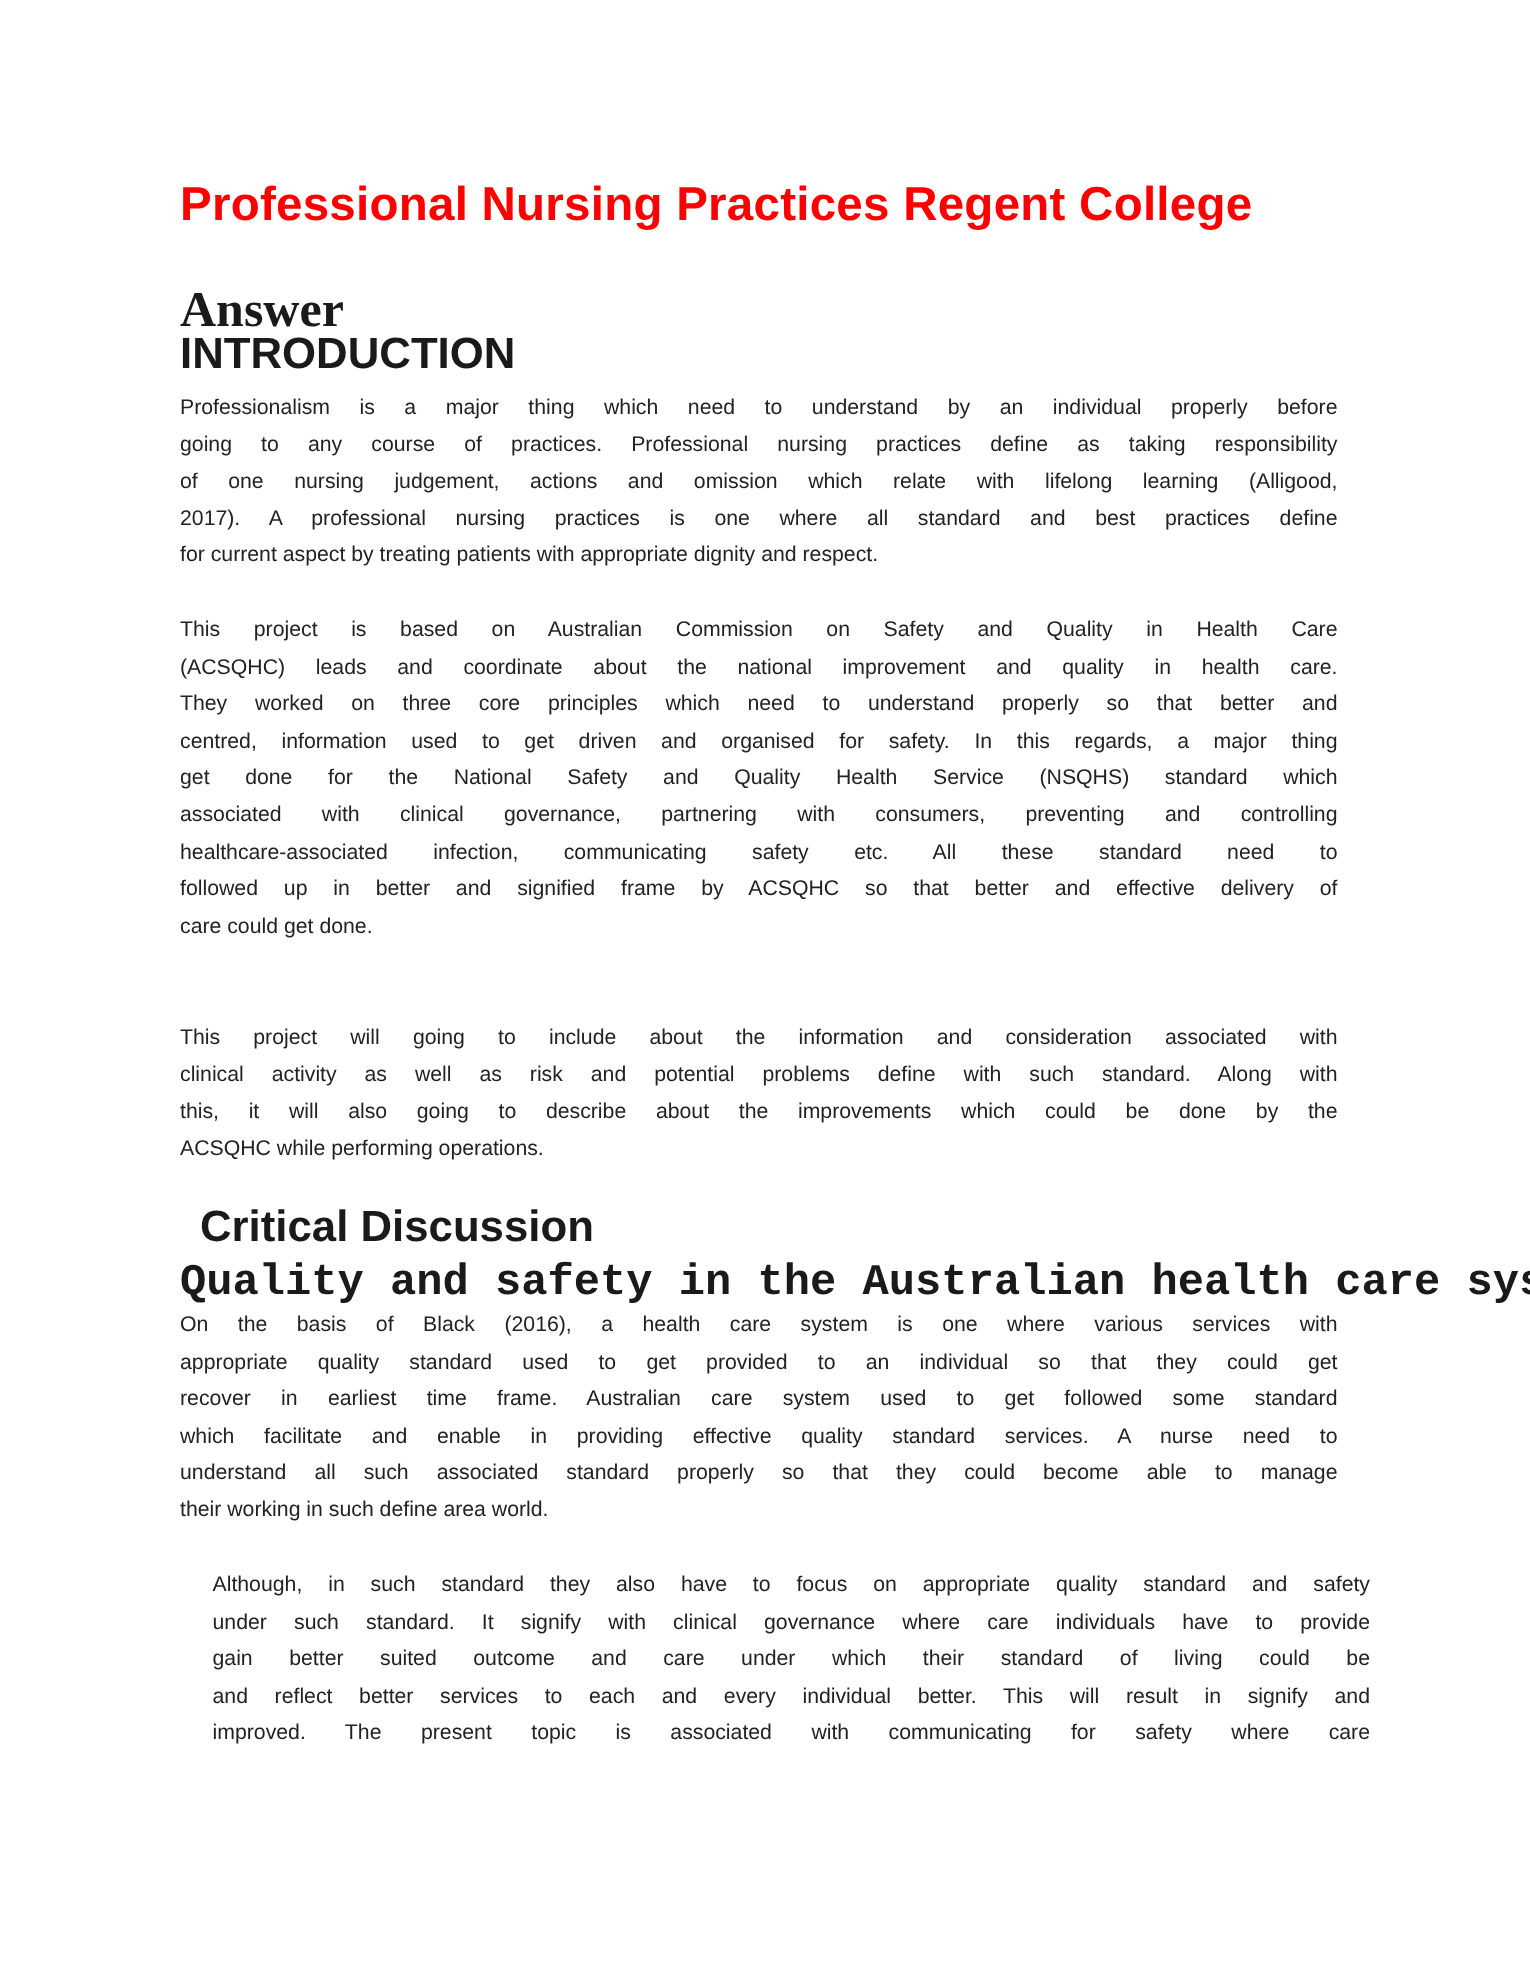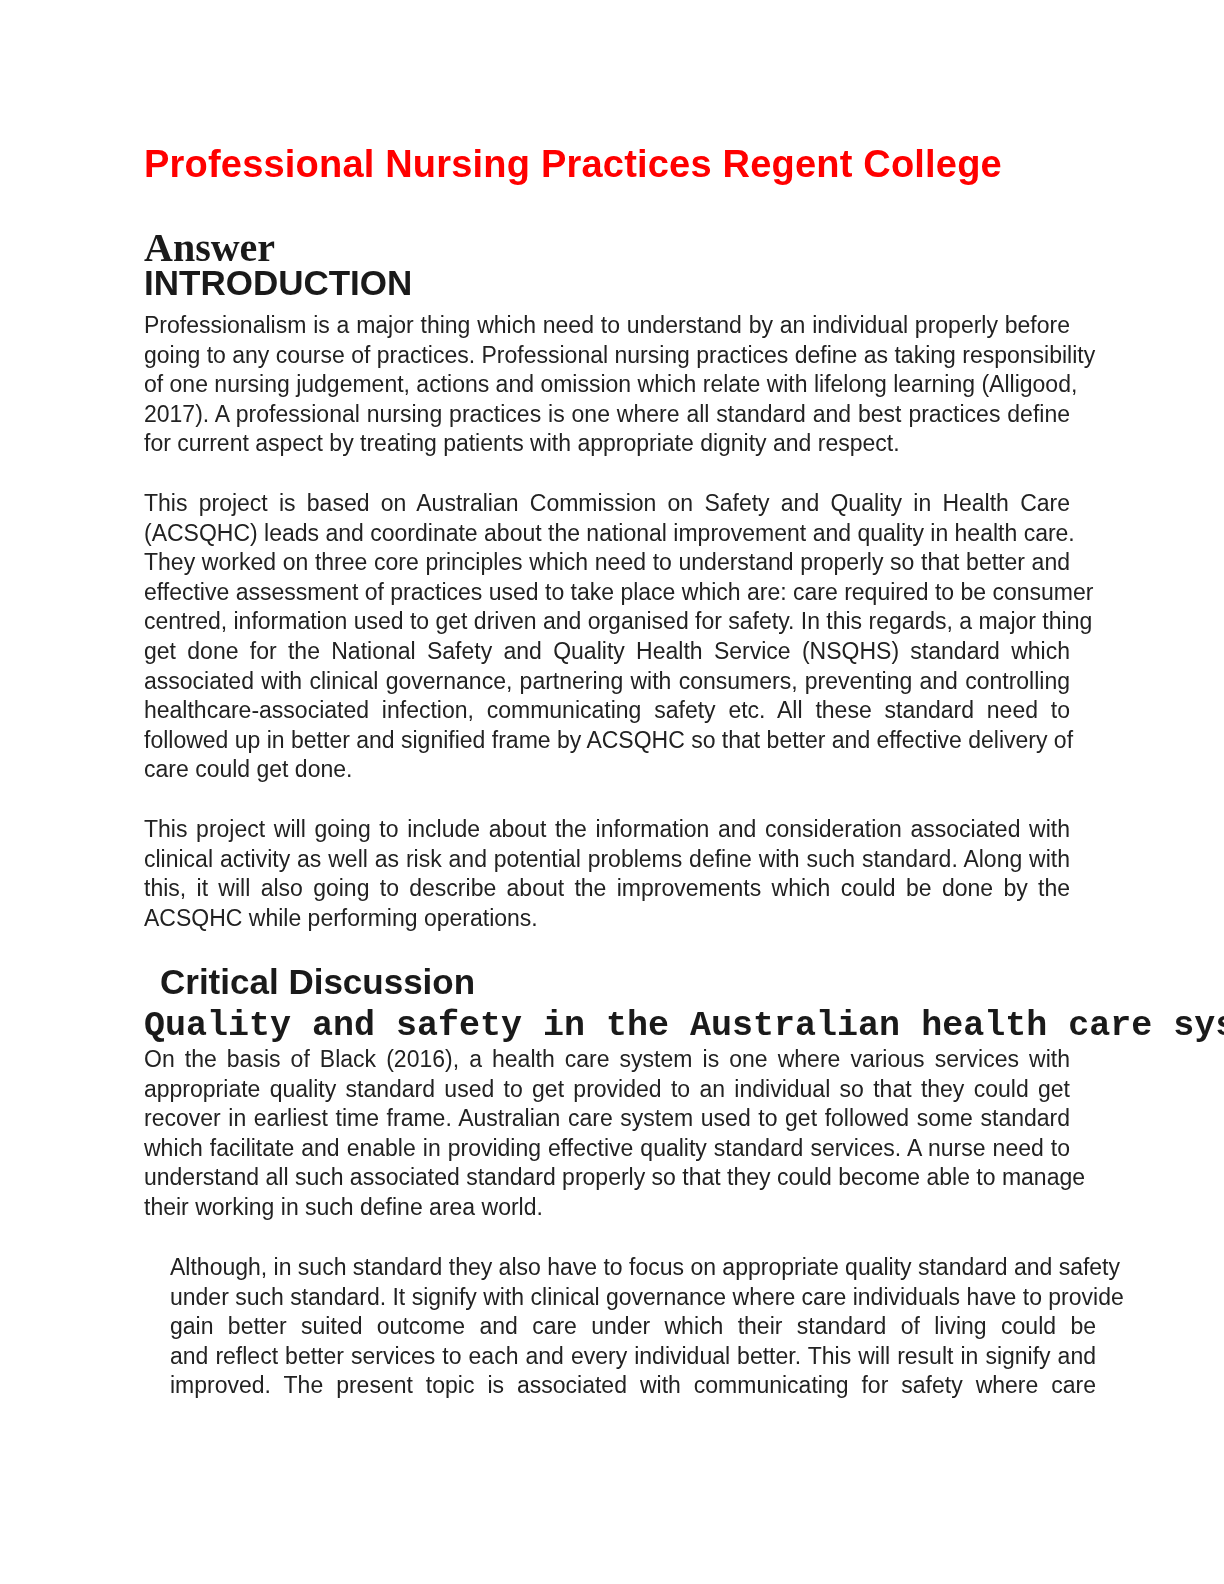--- a/index.html
+++ b/index.html
@@ -20,21 +20,21 @@
     font-family: "Liberation Sans", sans-serif; font-weight: bold;
     font-size: 35px; color: #1a1a1a; white-space: nowrap;
   }
   .h2 {
     position: absolute; left: 0;
     font-family: Liberation Mono, monospace; font-weight: bold;
     font-size: 35px; color: #1a1a1a; white-space: nowrap;
   }
   .para {
     position: absolute; left: 0; width: 926px;
-    font-family: "Liberation Sans", sans-serif; font-size: 23px;
+    font-family: "Liberation Sans", sans-serif; font-size: 17px;
     line-height: 29.6px; color: #222222;
   }
   .line {
     display: block; white-space: nowrap; text-align: justify;
     text-align-last: justify; height: 29.6px;
   }
   .line.last { text-align-last: left; }
 </style>
 </head>
 <body>
@@ -50,21 +50,20 @@
     <span class="line">going to any course of practices. Professional nursing practices define as taking responsibility</span>
     <span class="line">of one nursing judgement, actions and omission which relate with lifelong learning (Alligood,</span>
     <span class="line">2017). A professional nursing practices is one where all standard and best practices define</span>
     <span class="line last">for current aspect by treating patients with appropriate dignity and respect.</span>
   </div>
 
   <div class="para" style="top:489px;">
     <span class="line">This project is based on Australian Commission on Safety and Quality in Health Care</span>
     <span class="line">(ACSQHC)  leads and coordinate about the national improvement and quality in health care.</span>
     <span class="line">They worked on three core principles which need to understand properly so that better and</span>
-    <span class="line">effective assessment of practices used to take place which are: care required to be consumer</span>
     <span class="line">centred, information used to get driven and organised for safety. In this regards, a major thing</span>
     <span class="line">get done for the National Safety and Quality Health Service (NSQHS) standard which</span>
     <span class="line">associated with clinical governance, partnering with consumers, preventing and controlling</span>
     <span class="line">healthcare-associated infection, communicating safety etc. All these standard need to</span>
     <span class="line">followed up in better and signified frame by ACSQHC so that better and effective delivery of</span>
     <span class="line last">care could get done.</span>
   </div>
 
   <div class="para" style="top:815px;">
     <span class="line">This project will going to include about the information and consideration associated with</span>

